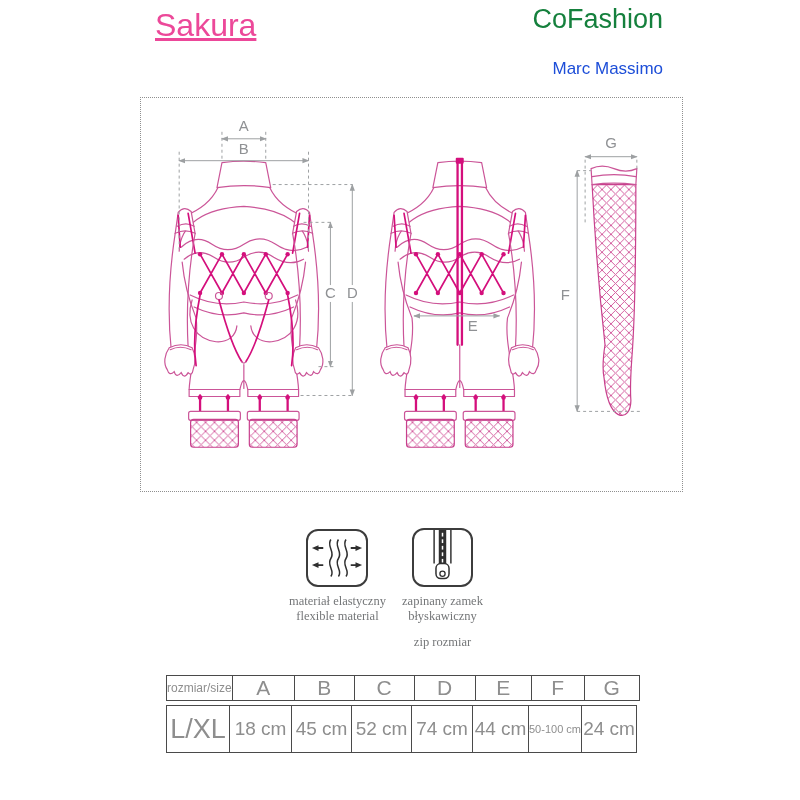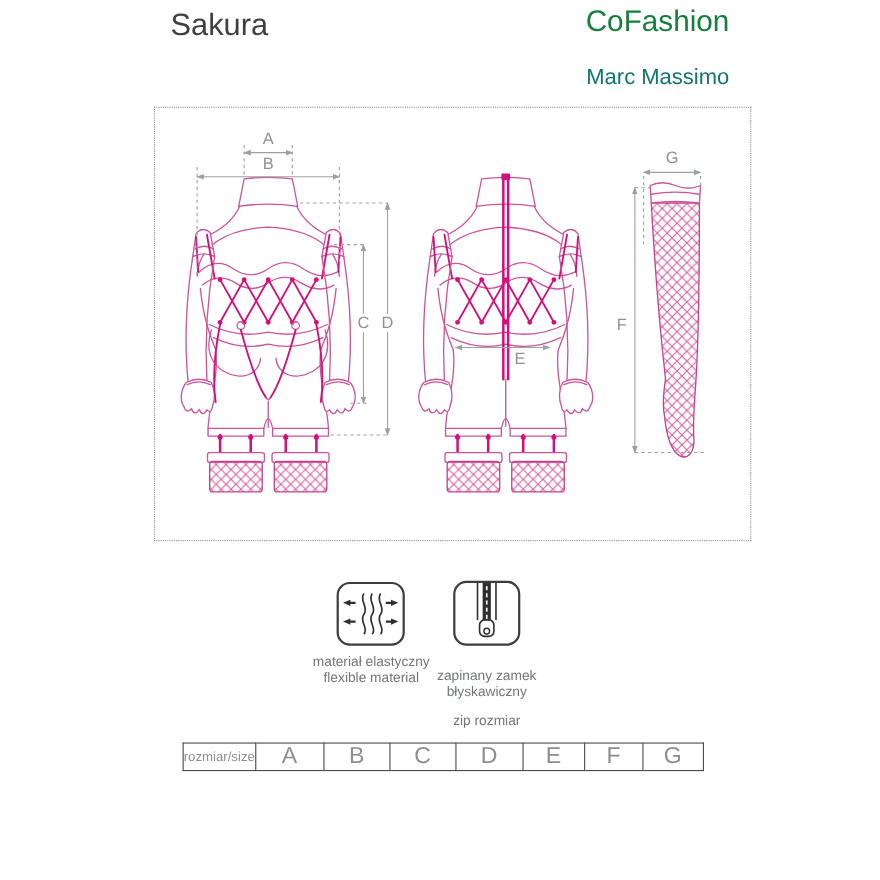--- a/index.html
+++ b/index.html
@@ -2,23 +2,23 @@
 <html><head>
 <meta charset="utf-8">
 <style>
   html,body { margin:0; padding:0; }
   body {
     width:800px; height:800px; background:#ffffff; position:relative;
     font-family:"Liberation Sans", sans-serif; overflow:hidden;
   }
 
   
-  #title    { position:absolute; left:155px; top:7px;  font-size:28px; color:#404040; }
+  #title    { position:absolute; left:155px; top:7px;  font-size:32px; color:#ec4899;text-decoration:underline; }
   #brand    { position:absolute; right:137px; top:4px; font-size:27px; color:#15803d; }
-  #designer { position:absolute; right:137px; top:59px; font-size:20px; color:#0f766e; }
+  #designer { position:absolute; right:137px; top:59px; font-size:17px; color:#1d4ed8; }
 
   
   #diagram-box {
     position:absolute; left:140px; top:97px; width:543px; height:395px;
     border:1px dotted #8f8f8f; box-sizing:border-box;
   }
   #diagram-box svg { display:block; width:100%; height:100%; }
 
   
   .ln  { fill:none;  stroke:#cb5598; stroke-width:1.2; stroke-linecap:round; }
@@ -31,23 +31,23 @@
   .dimd { fill:none; stroke:#9da0a2; stroke-width:1; stroke-dasharray:3 3; }
   .dlb  { fill:#8f9194; font-size:15px; font-family:"Liberation Sans",sans-serif; text-anchor:middle; }
   .wbg  { fill:#ffffff; stroke:none; }
 
   
   .tile { position:absolute; border:2.5px solid #3c3c3c; border-radius:12px; box-sizing:border-box; background:#fff; overflow:hidden; }
   #tile-elastic { left:306px; top:529px; width:62px; height:58px; }
   #tile-zip     { left:412px; top:528px; width:61px; height:59px; }
   .tile svg { display:block; width:100%; height:100%; }
 
-  .cap { position:absolute; text-align:center; color:#747678; font-size:12.5px; line-height:15px; }
+  .cap { position:absolute; text-align:center; color:#747678; font-size:12.5px; line-height:15px;font-family:Liberation Serif, serif; }
   #cap-elastic { left:255px; top:594px; width:165px; }
-  #cap-zip     { left:370px; top:594px; width:145px;margin-top:13px; }
+  #cap-zip     { left:370px; top:594px; width:145px; }
   .gap13 { }
   .gap11 { margin-top:11px; }
 
   
   #size-table { position:absolute; left:166px; top:675px; }
   #size-table table { border-collapse:collapse; table-layout:fixed;padding-left:28px; }
   #size-table td {
     border:1px solid #4a4a4a; text-align:center; vertical-align:middle;
     color:#8e8e8e; padding:0; overflow:hidden;
   }
@@ -282,15 +282,25 @@
       <col style="width:63px">
         <col style="width:62px">
         <col style="width:60px">
         <col style="width:60px">
       <col style="width:61px">
         <col style="width:56px">
         <col style="width:53px">
         <col style="width:55px">
     </colgroup>
     <tbody>
+    <tr>
+      <td class="size">L/XL</td>
+      <td>18 cm</td>
+      <td>45 cm</td>
+      <td>52 cm</td>
+      <td>74 cm</td>
+      <td>44 cm</td>
+      <td class="small">50-100 cm</td>
+      <td>24 cm</td>
+    </tr>
   </tbody>
     </table>
 </div>
 
 </body></html>

